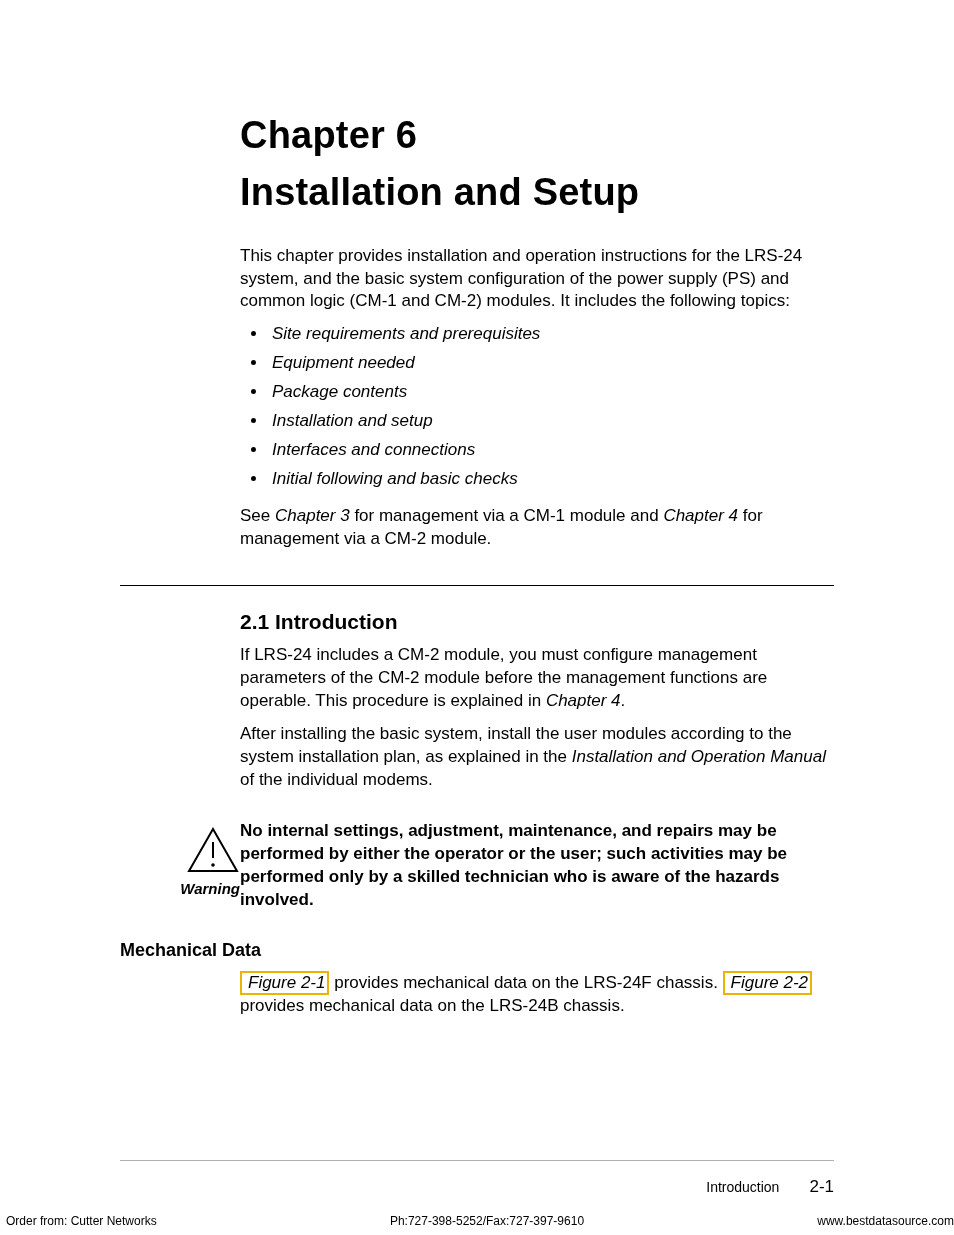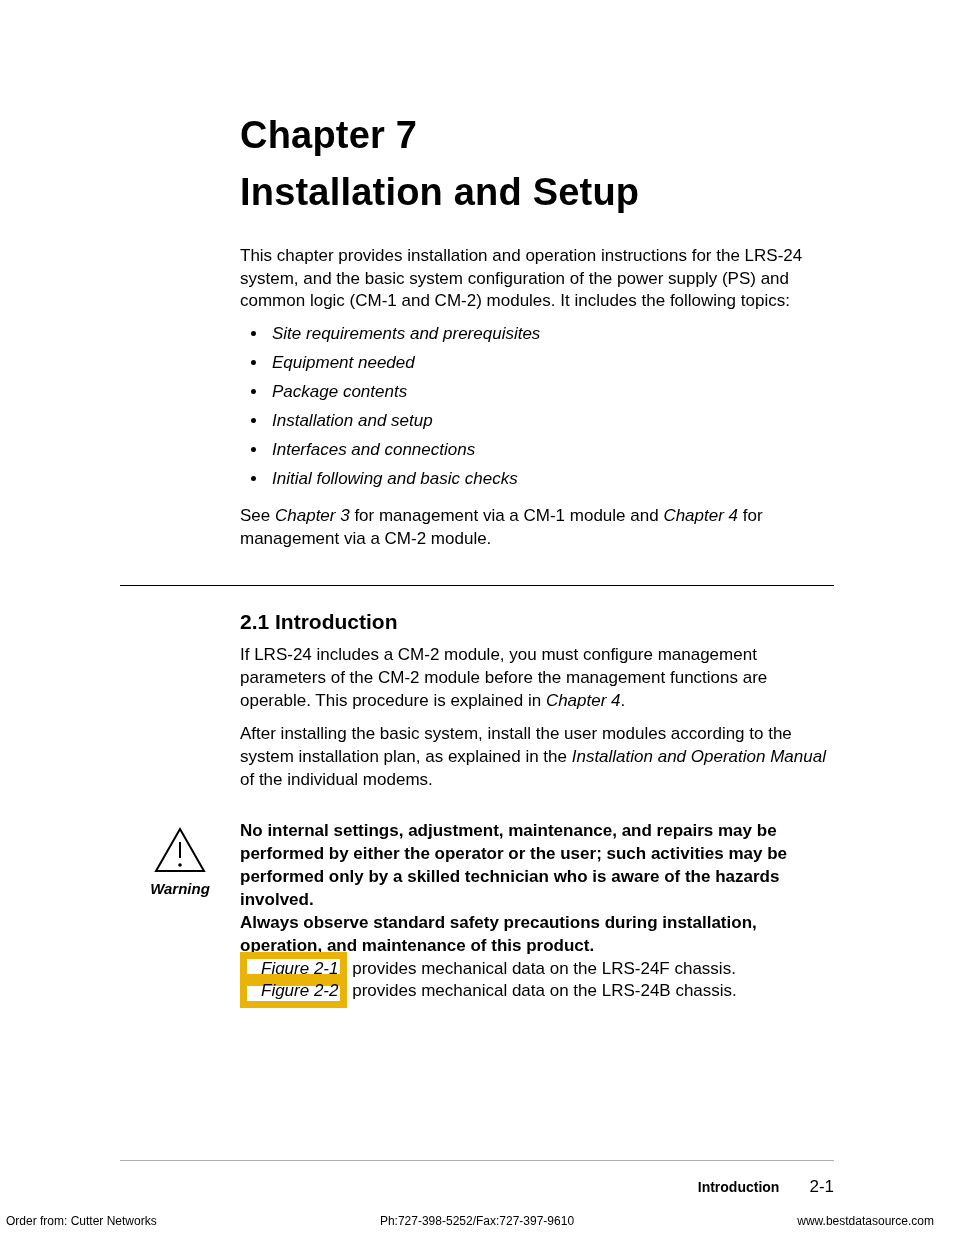--- a/index.html
+++ b/index.html
@@ -22,48 +22,48 @@
   }
   .body-col{margin-left:120px;width:590px;}
   .para{margin:0 0 10px 0;}
   ul.topics{margin:6px 0 14px 0;padding-left:28px;font-style:italic;}
   ul.topics li{margin:6px 0;padding-left:4px;}
   .see-para{margin-top:12px;margin-bottom:0;}
   .hr{border:none;border-top:1px solid #000;margin:34px 0 22px 0;}
   .sec-head{font-size:21px;font-weight:700;margin:0 0 8px 120px;}
   .sub-head{font-size:18px;font-weight:700;margin:26px 0 10px 0;}
   .warn-block{display:flex;align-items:flex-start;margin-top:28px;}
-  .warn-left{width:120px;flex:0 0 120px;text-align:center;padding-top:6px;}
+  .warn-left{width:120px;flex:0 0 120px;text-align:right;padding-top:6px;}
   .warn-tri{stroke:#000;fill:none;stroke-width:2;}
   .warn-label{font-style:italic;font-weight:700;font-size:15px;display:block;margin-top:-2px;}
   .warn-text{font-weight:700;width:600px;}
   .italic{font-style:italic;}
-  .fig-link{border:7px solid #eab308;padding:0 2px 1px 14px;font-style:italic;white-space:nowrap;text-align:center;}
+  .fig-link{border:2px solid #eab308;padding:0 2px 1px 6px;font-style:italic;white-space:nowrap;text-align:center;}
   .footer-sep{
     position:absolute;left:120px;right:120px;top:1160px;
     border-top:1px solid #b0b0b0;height:0;
   }
   .footer-right{
     position:absolute;right:120px;top:1176px;font-size:14px;
     display:flex;gap:30px;align-items:baseline;
   }
   .footer-page{font-size:17px;}
-  .footer-intro{font-weight:700;}
+  .footer-intro{font-weight:400;}
   .print-line{
-    position:absolute;left:6px;right:20px;bottom:6px;
+    position:absolute;left:6px;right:0;bottom:6px;
     font-size:12px;display:flex;justify-content:space-between;
     color:#000;
   }
 </style>
 </head>
 <body>
 
 <div class="page">
 
-  <h1 class="chapter-title">Chapter 7</h1>
+  <h1 class="chapter-title">Chapter 6</h1>
   <h1 class="chapter-sub">Installation and Setup</h1>
 
   <div class="body-col">
     <p class="para">This chapter provides installation and operation instructions for the LRS-24 system, and the basic system configuration of the power supply (PS) and common logic (CM-1 and CM-2) modules. It includes the following topics:</p>
     <ul class="topics">
       <li>Site requirements and prerequisites</li>
       <li>Equipment needed</li>
       <li>Package contents</li>
       <li>Installation and setup</li>
       <li>Interfaces and connections</li>
@@ -91,24 +91,24 @@
     <div class="warn-left">
       <svg width="54" height="48" viewBox="0 0 54 48">
         <polygon class="warn-tri" points="27,3 51,45 3,45"></polygon>
         <line class="warn-tri" x1="27" y1="16" x2="27" y2="32"></line>
         <circle cx="27" cy="39" r="1.8" fill="#000"></circle>
       </svg>
       <span class="warn-label">Warning</span>
     </div>
     <div class="warn-text">
       <span>No internal settings, adjustment, maintenance, and repairs may be performed by either the operator or the user; such activities may be performed only by a skilled technician who is aware of the hazards involved.</span><br>
-      <span>Always observe standard safety precautions during installation, operation, and maintenance of this product.</span>
     </div>
   </div>
 
+  <h3 class="sub-head">Mechanical Data</h3>
 
   <div class="body-col">
     <p class="para">
       <a class="fig-link">Figure 2-1</a><span> provides mechanical data on the LRS-24F chassis. </span><a class="fig-link">Figure 2-2</a><span> provides mechanical data on the LRS-24B chassis.</span>
     </p>
   </div>
 
 </div>
 
 <div class="footer-sep"></div>

